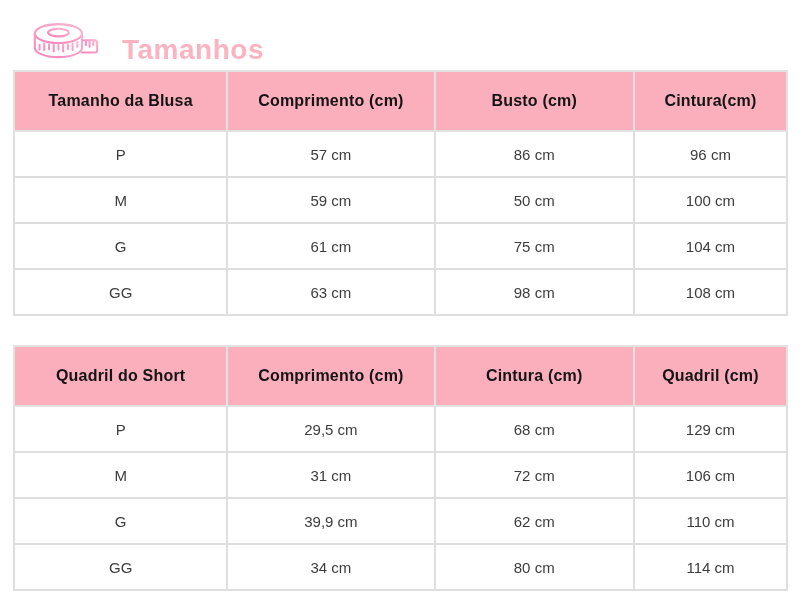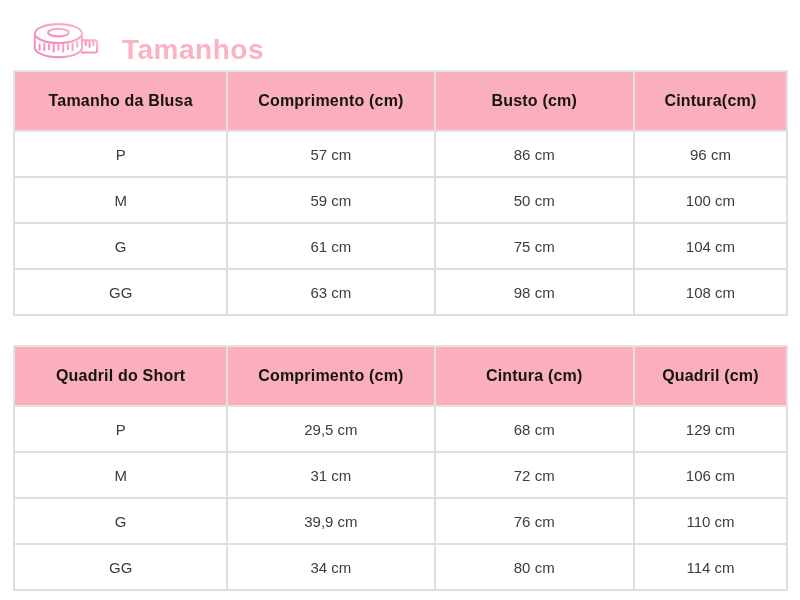--- a/index.html
+++ b/index.html
@@ -155,21 +155,21 @@
     </tr>
     <tr>
       <td>M</td>
       <td>31 cm</td>
       <td>72 cm</td>
       <td>106 cm</td>
     </tr>
     <tr>
       <td>G</td>
       <td>39,9 cm</td>
-      <td>76 cm</td>
+      <td>62 cm</td>
       <td>110 cm</td>
     </tr>
     <tr>
       <td>GG</td>
       <td>34 cm</td>
       <td>80 cm</td>
       <td>114 cm</td>
     </tr>
   </tbody>
 </table>

